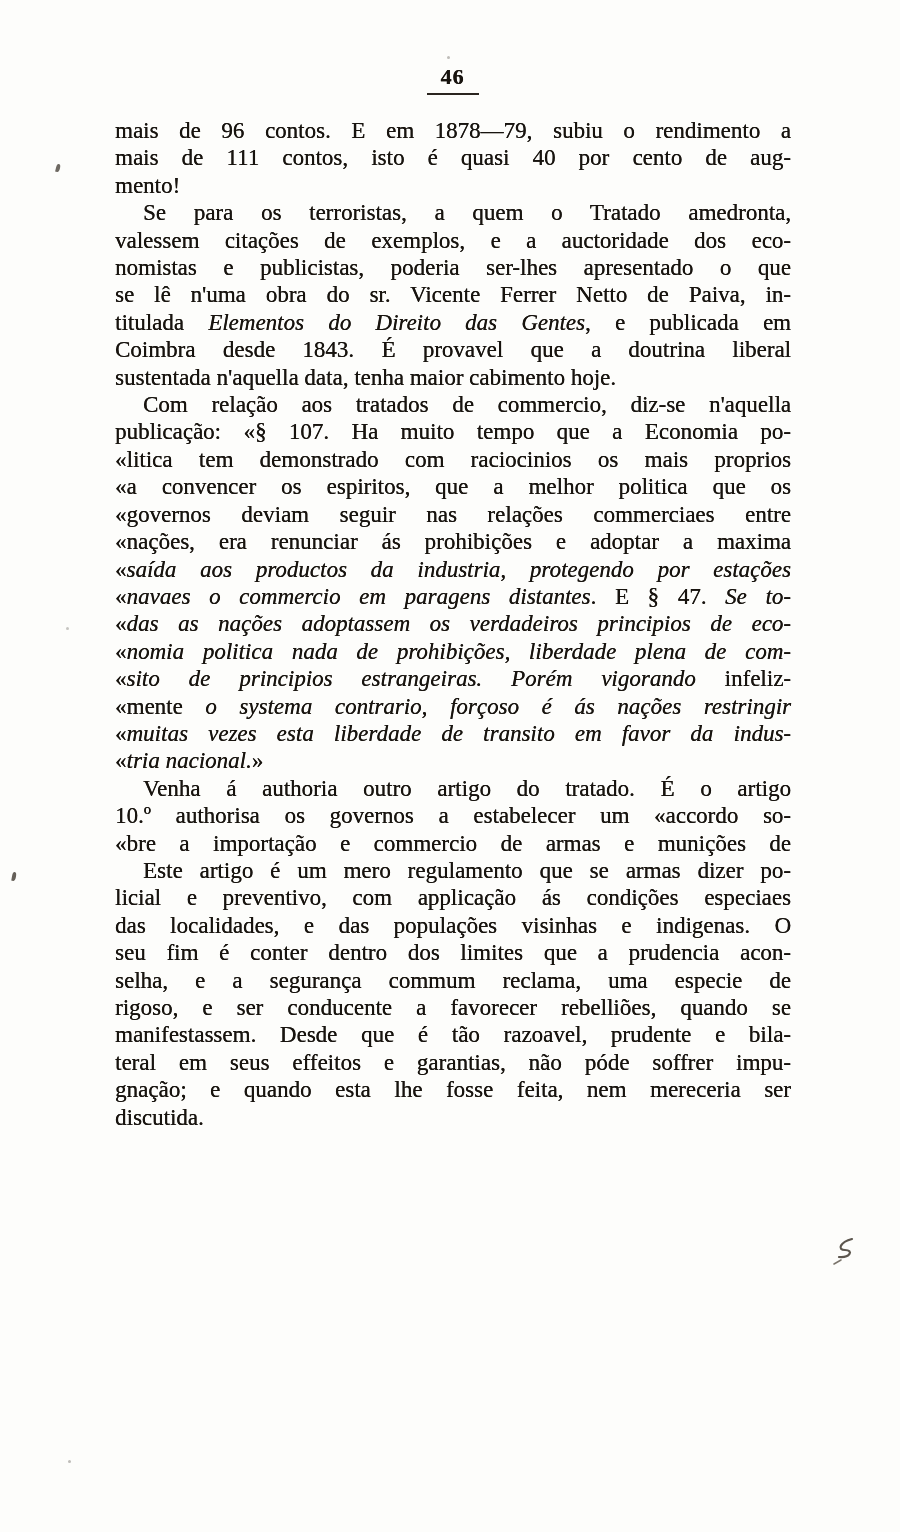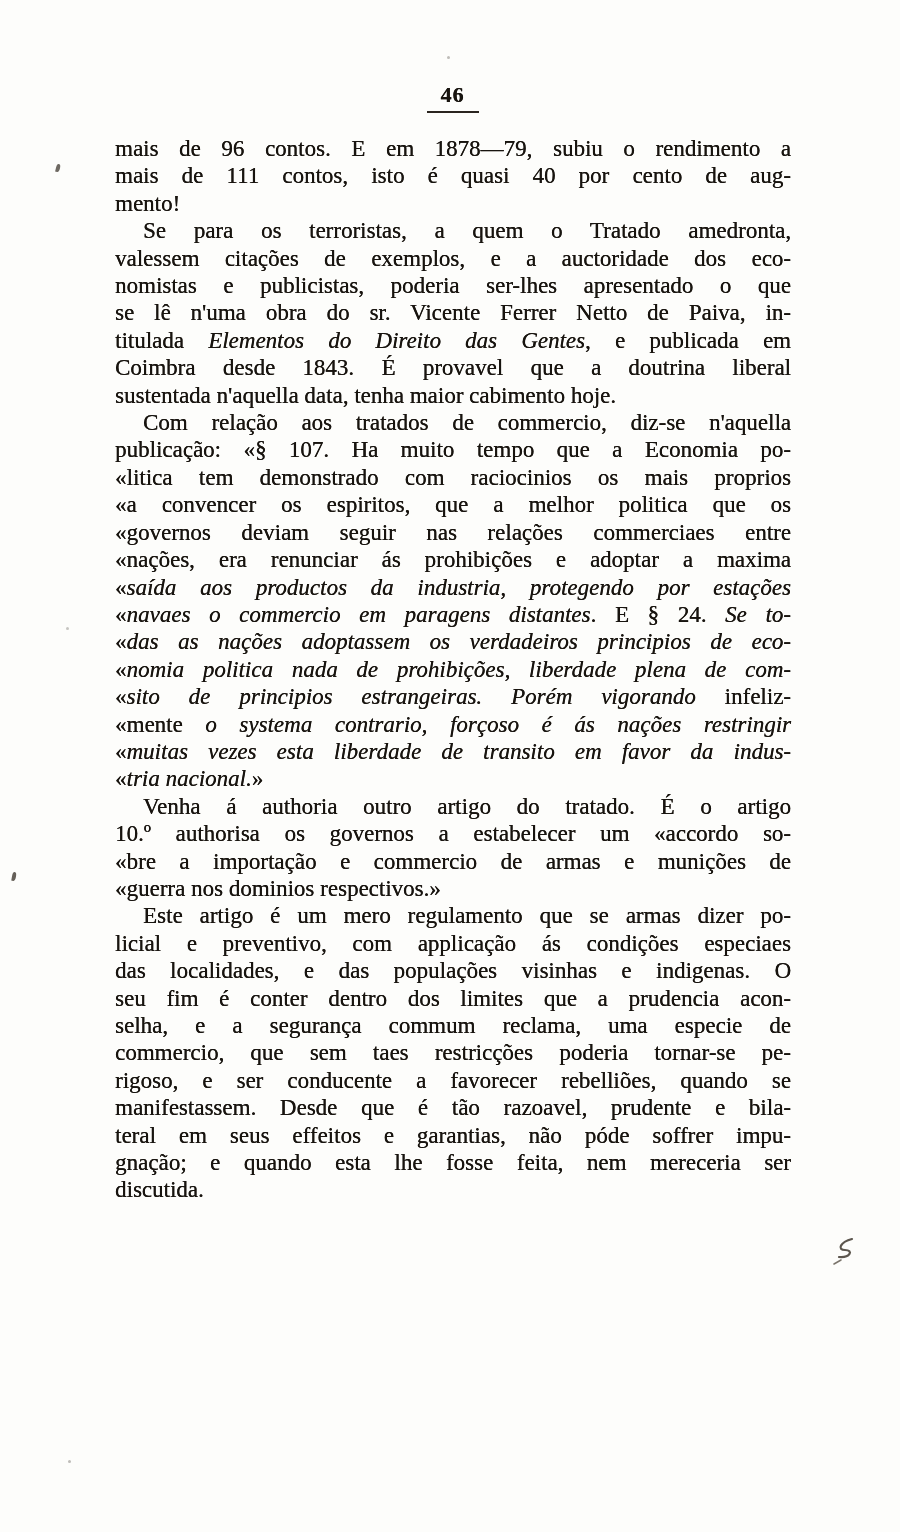--- a/index.html
+++ b/index.html
@@ -18,21 +18,21 @@
     overflow: hidden;
     font-family: "Liberation Serif", "DejaVu Serif", serif;
     color: var(--ink);
   }
   .page {
     position: relative;
     width: 900px;
     height: 1532px;
   }
   .page-number-wrap {
-    padding-top: 82px;
+    padding-top: 64px;
     width: 675px;
     margin-left: 115px;
     text-align: center;
     margin-bottom: 22px;
   }
   .page-number {
     display: inline-block;
     font-size: 22px;
     font-weight: bold;
     letter-spacing: 1px;
@@ -97,37 +97,35 @@
       <div class="line"><span class="rm">titulada </span><span class="it">Elementos do Direito das Gentes</span><span class="rm">, e publicada em</span></div>
       <div class="line"><span class="rm">Coimbra desde 1843. É provavel que a doutrina liberal</span></div>
       <div class="line last"><span class="rm">sustentada n'aquella data, tenha maior cabimento hoje.</span></div>
       <div class="line indent"><span class="rm">Com relação aos tratados de commercio, diz-se n'aquella</span></div>
       <div class="line"><span class="rm">publicação: «§ 107. Ha muito tempo que a Economia po-</span></div>
       <div class="line"><span class="rm">«litica tem demonstrado com raciocinios os mais proprios</span></div>
       <div class="line"><span class="rm">«a convencer os espiritos, que a melhor politica que os</span></div>
       <div class="line"><span class="rm">«governos deviam seguir nas relações commerciaes entre</span></div>
       <div class="line"><span class="rm">«nações, era renunciar ás prohibições e adoptar a maxima</span></div>
       <div class="line"><span class="rm">«</span><span class="it">saída aos productos da industria, protegendo por estações</span></div>
-      <div class="line"><span class="rm">«</span><span class="it">navaes o commercio em paragens distantes</span><span class="rm">. E § 24. </span><span class="it">Se to-</span></div>
+      <div class="line"><span class="rm">«</span><span class="it">navaes o commercio em paragens distantes</span><span class="rm">. E § 47. </span><span class="it">Se to-</span></div>
       <div class="line"><span class="rm">«</span><span class="it">das as nações adoptassem os verdadeiros principios de eco-</span></div>
       <div class="line"><span class="rm">«</span><span class="it">nomia politica nada de prohibições, liberdade plena de com-</span></div>
       <div class="line"><span class="rm">«</span><span class="it">sito de principios estrangeiras. Porém vigorando</span><span class="rm"> infeliz-</span></div>
       <div class="line"><span class="rm">«mente </span><span class="it">o systema contrario, forçoso é ás nações restringir</span></div>
       <div class="line"><span class="rm">«</span><span class="it">muitas vezes esta liberdade de transito em favor da indus-</span></div>
       <div class="line last"><span class="rm">«</span><span class="it">tria nacional.</span><span class="rm">»</span></div>
       <div class="line indent"><span class="rm">Venha á authoria outro artigo do tratado. É o artigo</span></div>
       <div class="line"><span class="rm">10.º authorisa os governos a estabelecer um «accordo so-</span></div>
       <div class="line"><span class="rm">«bre a importação e commercio de armas e munições de</span></div>
-      <div class="line last"><span class="rm">«guerra nos dominios respectivos.»</span></div>
       <div class="line indent"><span class="rm">Este artigo é um mero regulamento que se armas dizer po-</span></div>
       <div class="line"><span class="rm">licial e preventivo, com applicação ás condições especiaes</span></div>
       <div class="line"><span class="rm">das localidades, e das populações visinhas e indigenas. O</span></div>
       <div class="line"><span class="rm">seu fim é conter dentro dos limites que a prudencia acon-</span></div>
       <div class="line"><span class="rm">selha, e a segurança commum reclama, uma especie de</span></div>
-      <div class="line"><span class="rm">commercio, que sem taes restricções poderia tornar-se pe-</span></div>
       <div class="line"><span class="rm">rigoso, e ser conducente a favorecer rebelliões, quando se</span></div>
       <div class="line"><span class="rm">manifestassem. Desde que é tão razoavel, prudente e bila-</span></div>
       <div class="line"><span class="rm">teral em seus effeitos e garantias, não póde soffrer impu-</span></div>
       <div class="line"><span class="rm">gnação; e quando esta lhe fosse feita, nem mereceria ser</span></div>
       <div class="line last"><span class="rm">discutida.</span></div>
     </div>
 
   <div class="speck s1"></div>
   <div class="speck s2"></div>
   <div class="speck s3"></div>

